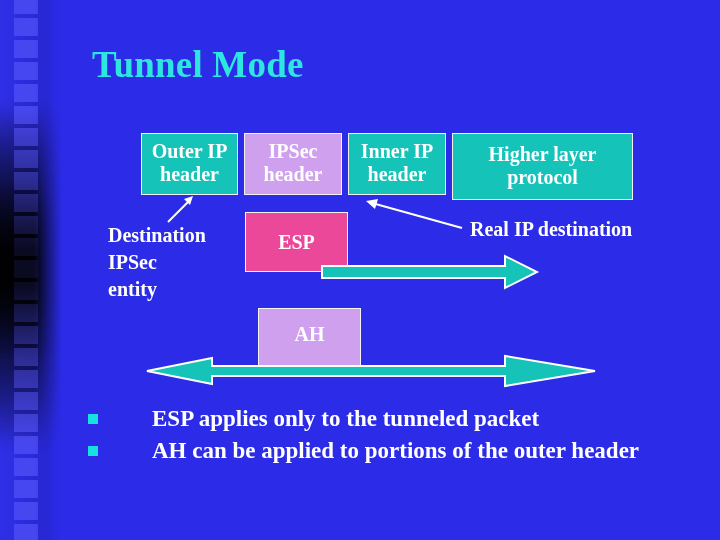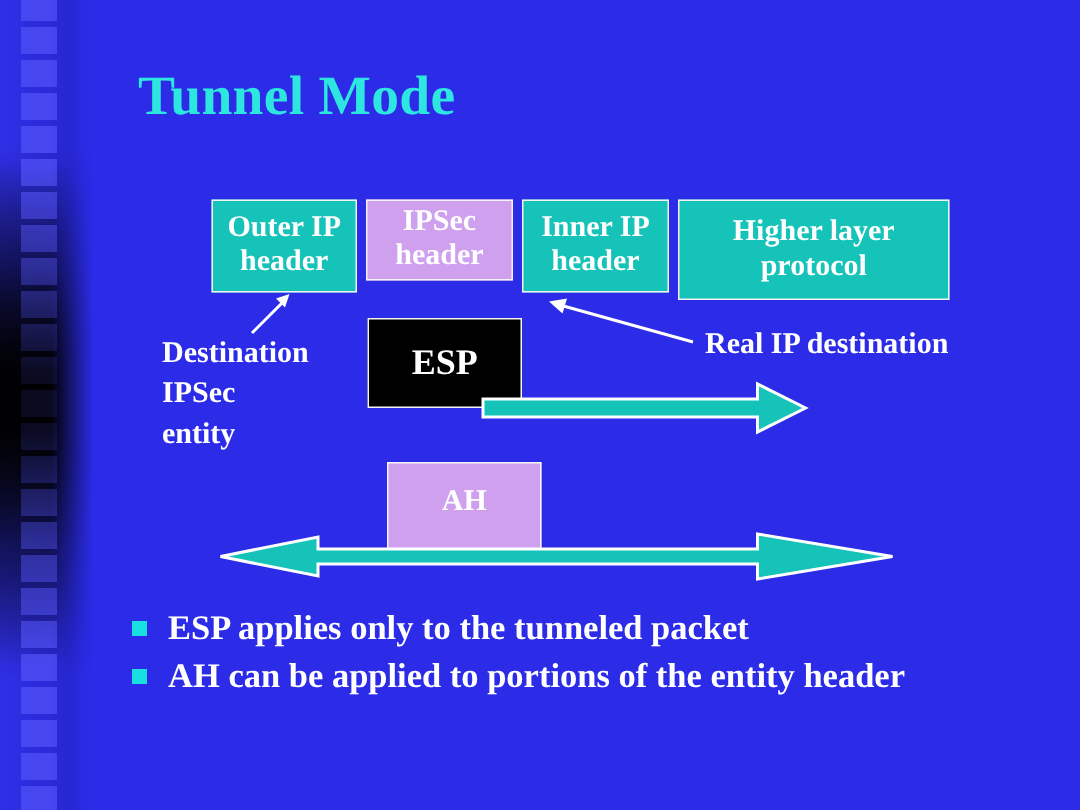--- a/index.html
+++ b/index.html
@@ -82,29 +82,29 @@
     color:#ffffff;
     font-size:20px;line-height:23px;
     display:flex;align-items:center;justify-content:center;
     text-align:center;
     padding:2px 0 4px 0;
   }
   .teal{background:#16c3b8;}
   .violet{background:#cfa0ee;}
 
   #box-outer  {left:141px;top:133px;width:97px;height:62px;}
-  #box-ipsec  {left:244px;top:133px;width:98px;height:54px;}
+  #box-ipsec  {left:244px;top:133px;width:98px;height:62px;}
   #box-inner  {left:348px;top:133px;width:98px;height:62px;}
   #box-higher {left:452px;top:133px;width:181px;height:67px;}
 
   
   #box-esp{
     position:absolute;left:245px;top:212px;width:103px;height:60px;
-    box-sizing:border-box;background:#000000;border:1.5px solid #f5f5f5;
-    color:#fff;font-size:24px;
+    box-sizing:border-box;background:#ec4899;border:1.5px solid #f5f5f5;
+    color:#fff;font-size:20px;
     display:flex;align-items:center;justify-content:center;
   }
   #box-ah{
     position:absolute;left:258px;top:308px;width:103px;height:62px;
     box-sizing:border-box;background:#cfa0ee;border:1.5px solid #f5f5f5;
     color:#fff;font-size:20px;
     display:flex;align-items:flex-start;justify-content:center;
     padding-top:14px;
   }
 
@@ -122,21 +122,21 @@
   
   .bullets{
     position:absolute;left:88px;top:403px;width:600px;
     color:#ffffff;font-size:23px;line-height:31px;
   }
   .bullet-row{display:flex;align-items:flex-start;margin-bottom:1px;}
   .bullet-mark{
     flex:0 0 auto;width:10px;height:10px;background:#19e0e0;
     margin:11px 14px 0 0;
   }
-  .bullet-text{flex:1 1 auto;}
+  .bullet-text{flex:1 1 auto;margin-left:40px;}
 </style>
 </head>
 <body>
 
 <div id="slide">
 
   <div class="left-band">
     <div class="squares">
       <i></i>
       <i></i>
@@ -208,17 +208,17 @@
 
   </svg>
 
   <div class="bullets">
     <div class="bullet-row">
       <span class="bullet-mark"></span>
       <span class="bullet-text">ESP applies only to the tunneled packet</span>
     </div>
     <div class="bullet-row">
       <span class="bullet-mark"></span>
-      <span class="bullet-text">AH can be applied to portions of the entity header</span>
+      <span class="bullet-text">AH can be applied to portions of the outer header</span>
     </div>
   </div>
 
 </div>
 
 </body></html>

